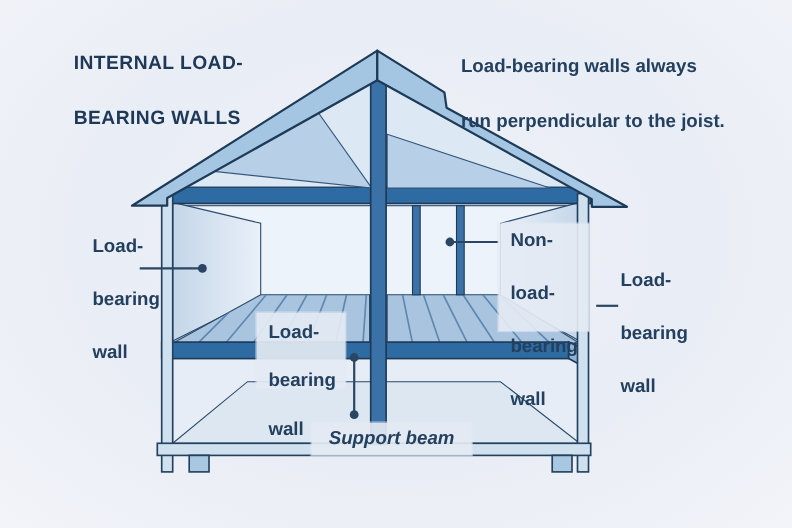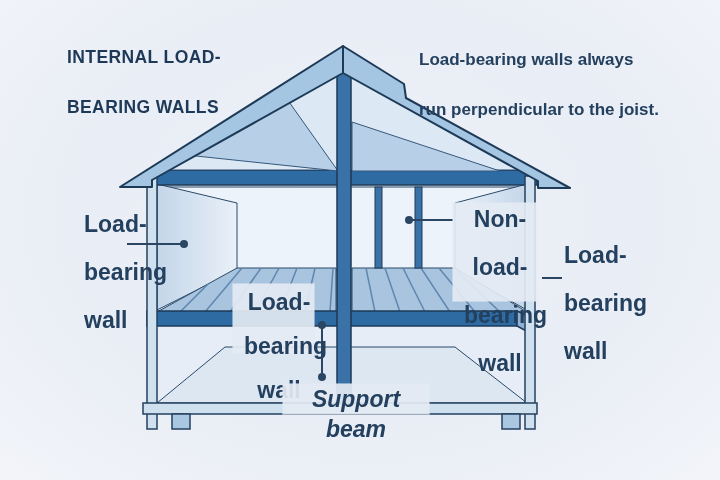--- a/index.html
+++ b/index.html
@@ -6,22 +6,22 @@
   #stage{
     position:relative;width:720px;height:480px;overflow:hidden;
     background:radial-gradient(ellipse at 50% 45%, #eef1f8 0%, #e9edf5 55%, #f2f4f9 100%);
     font-family:"Liberation Sans", sans-serif;
     -webkit-font-smoothing:antialiased;
   }
   #diagram{position:absolute;left:0;top:0;}
   .txt{position:absolute;color:#24405f;white-space:pre-line;}
   .title{font-size:17.5px;line-height:25px;font-weight:800;letter-spacing:.4px;color:#1d3957;}
   .note{font-size:17px;line-height:25px;font-weight:600;}
-  .lbl{font-size:23px;line-height:24px;font-weight:600;}
-  .box{background:rgba(228,234,243,.92);box-shadow:0 0 0 1px rgba(228,234,243,.5);text-align:center;}
+  .lbl{font-size:17px;line-height:24px;font-weight:600;}
+  .box{background:rgba(228,234,243,.92);box-shadow:0 0 0 1px rgba(228,234,243,.5);}
   .center-box{line-height:22px;padding:7px 0 0 11px;}
   .non-box{line-height:24px;padding:4px 0 0 11px;}
   .support-box{line-height:30px;text-align:center;}
 </style>
 </head>
 <body>
 
 <div id="stage">
 
   <svg id="diagram" width="720" height="480" viewBox="0 0 720 480">

